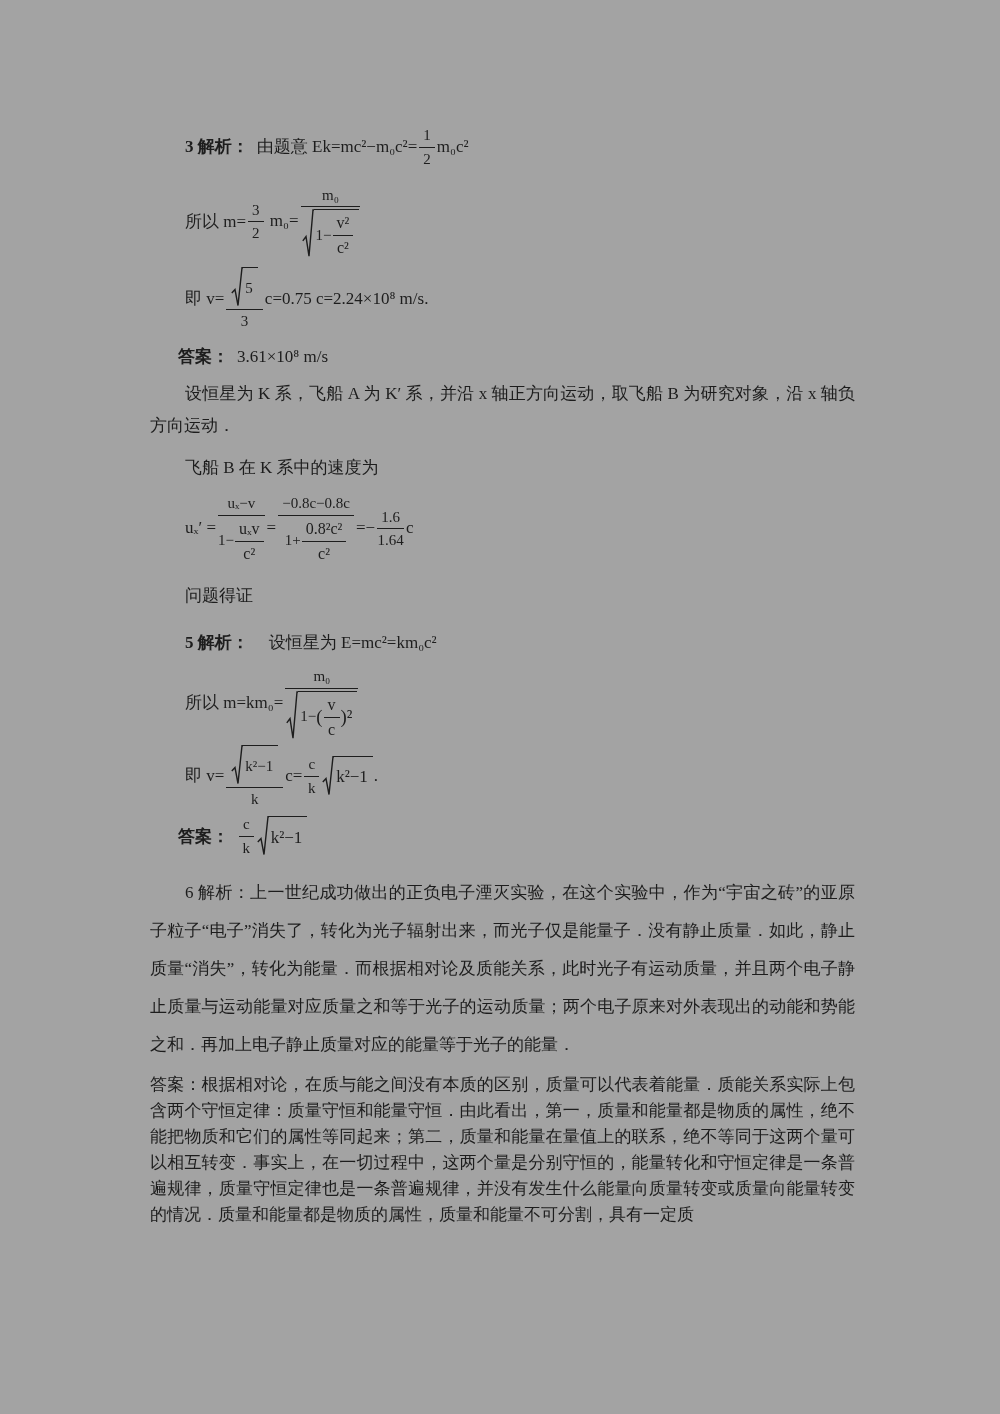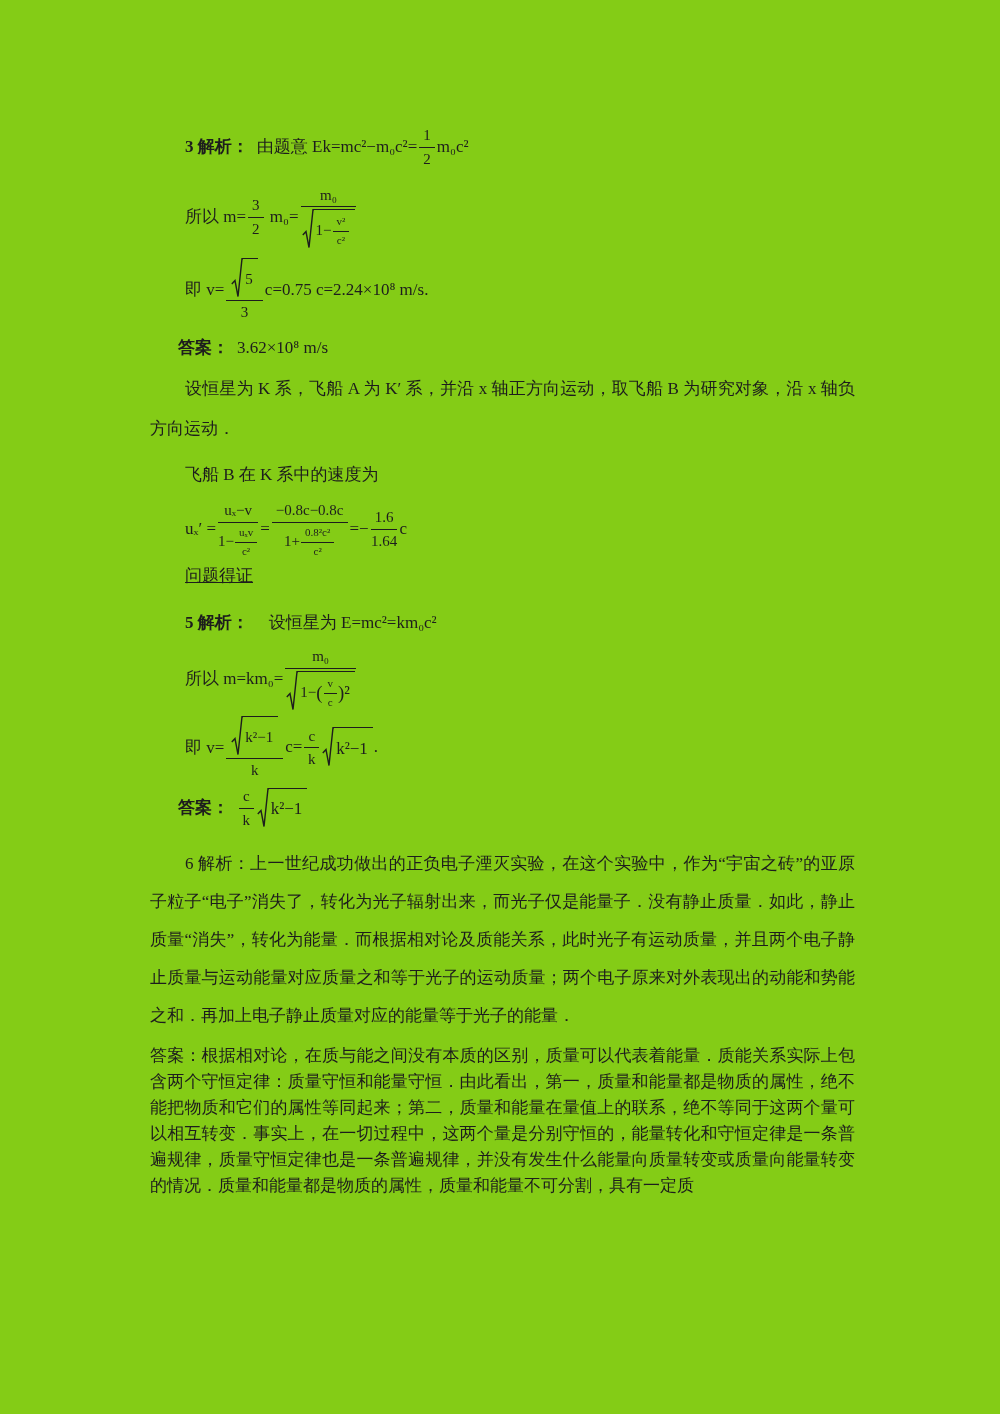--- a/index.html
+++ b/index.html
@@ -1,18 +1,18 @@
 <!DOCTYPE html>
 <html><head>
 <meta charset="utf-8">
 <style>
   * { margin:0; padding:0; box-sizing:border-box; }
   html,body { background:#ffffff; }
   .page {
-    width:1000px; height:1414px; background:#84cc16; overflow:hidden;
+    width:1000px; height:1414px; background:#a3a3a3; overflow:hidden;
     font-family:"Liberation Serif","DejaVu Serif",serif;
     color:#1d1d1d;
   }
   .content { padding:125px 145px 0 150px; font-size:17px; }
 
   .b { font-weight:400; }
   .lbl { font-weight:700; margin-right:8px; white-space:nowrap; }
 
   
   .para { text-align:justify; }
@@ -21,40 +21,40 @@
   
   .formula { display:flex; align-items:center; flex-wrap:nowrap; font-size:17px; }
   .formula .t { white-space:pre;text-align:center; }
 
   .frac { display:inline-flex; flex-direction:column; align-items:stretch;
           text-align:center; margin:0 2px; font-size:15px; line-height:1.25; }
   .frac > .num { display:inline-flex; align-items:center; justify-content:center;
                  border-bottom:1.5px solid #1d1d1d; padding:1px 4px 2px; }
   .frac > .den { display:inline-flex; align-items:center; justify-content:center;
                  padding-top:2px; }
-  .frac .frac { font-size:11px; margin:0 1px; }
+  .frac .frac { font-size:16px; margin:0 1px; }
 
   .sqrt { display:inline-flex; align-items:stretch; margin:0 1px; }
   .sqrt > .rad { width:12px; display:flex; align-items:stretch; }
   .sqrt > .rad svg { width:100%; height:auto; flex:1; }
   .sqrt > .body { border-top:1.5px solid #1d1d1d; padding:2px 5px 0 2px;
                   display:inline-flex; align-items:center; }
 
   .paren { font-size:1.25em; font-weight:400; }
 
   
   #s3l1   { margin-left:35px; }
   #s3l2   { margin-left:35px; margin-top:16px; }
   #s3l3   { margin-left:35px; margin-top:8px; }
   #s3ans  { margin-left:28px; margin-top:14px; }
   #s4head { margin-left:35px; margin-top:26px; }
-  #s4body { margin-top:10px; line-height:40px; }
+  #s4body { margin-top:10px; line-height:32px; }
   #s4speed{ margin-left:35px; margin-top:14px; }
   #s4f    { margin-left:35px; margin-top:14px; }
-  #s4qed  { margin-left:35px; margin-top:6px;text-decoration:underline; }
+  #s4qed  { margin-left:35px; margin-top:20px; }
   #s5head { margin-left:35px; margin-top:24px;gap:12px; }
   #s5f1   { margin-left:35px; margin-top:12px; }
   #s5f2   { margin-left:35px; margin-top:4px; }
   #s5ans  { margin-left:28px; margin-top:6px; }
   #s6para { margin-top:16px; line-height:38px; }
   #final  { margin-top:8px;  line-height:26px; }
 </style>
 </head>
 <body>
 
@@ -112,21 +112,21 @@
             <span class="body">5</span>
           </span>
         </span>
         <span class="den">3</span>
       </span>
       <span class="t">c=0.75 c=2.24×10⁸ m/s.</span>
     </div>
 
     <div class="formula" id="s3ans">
       <span class="lbl">答案：</span>
-      <span class="t">3.62×10⁸ m/s</span>
+      <span class="t">3.61×10⁸ m/s</span>
     </div>
 
 
     <p class="para indent" id="s4body">设恒星为 K 系，飞船 A 为 K′ 系，并沿 x 轴正方向运动，取飞船 B 为研究对象，沿 x 轴负方向运动．</p>
 
     <div class="formula" id="s4speed">
       <span class="t">飞船 B 在 K 系中的速度为</span>
     </div>
 
     <div class="formula" id="s4f">

